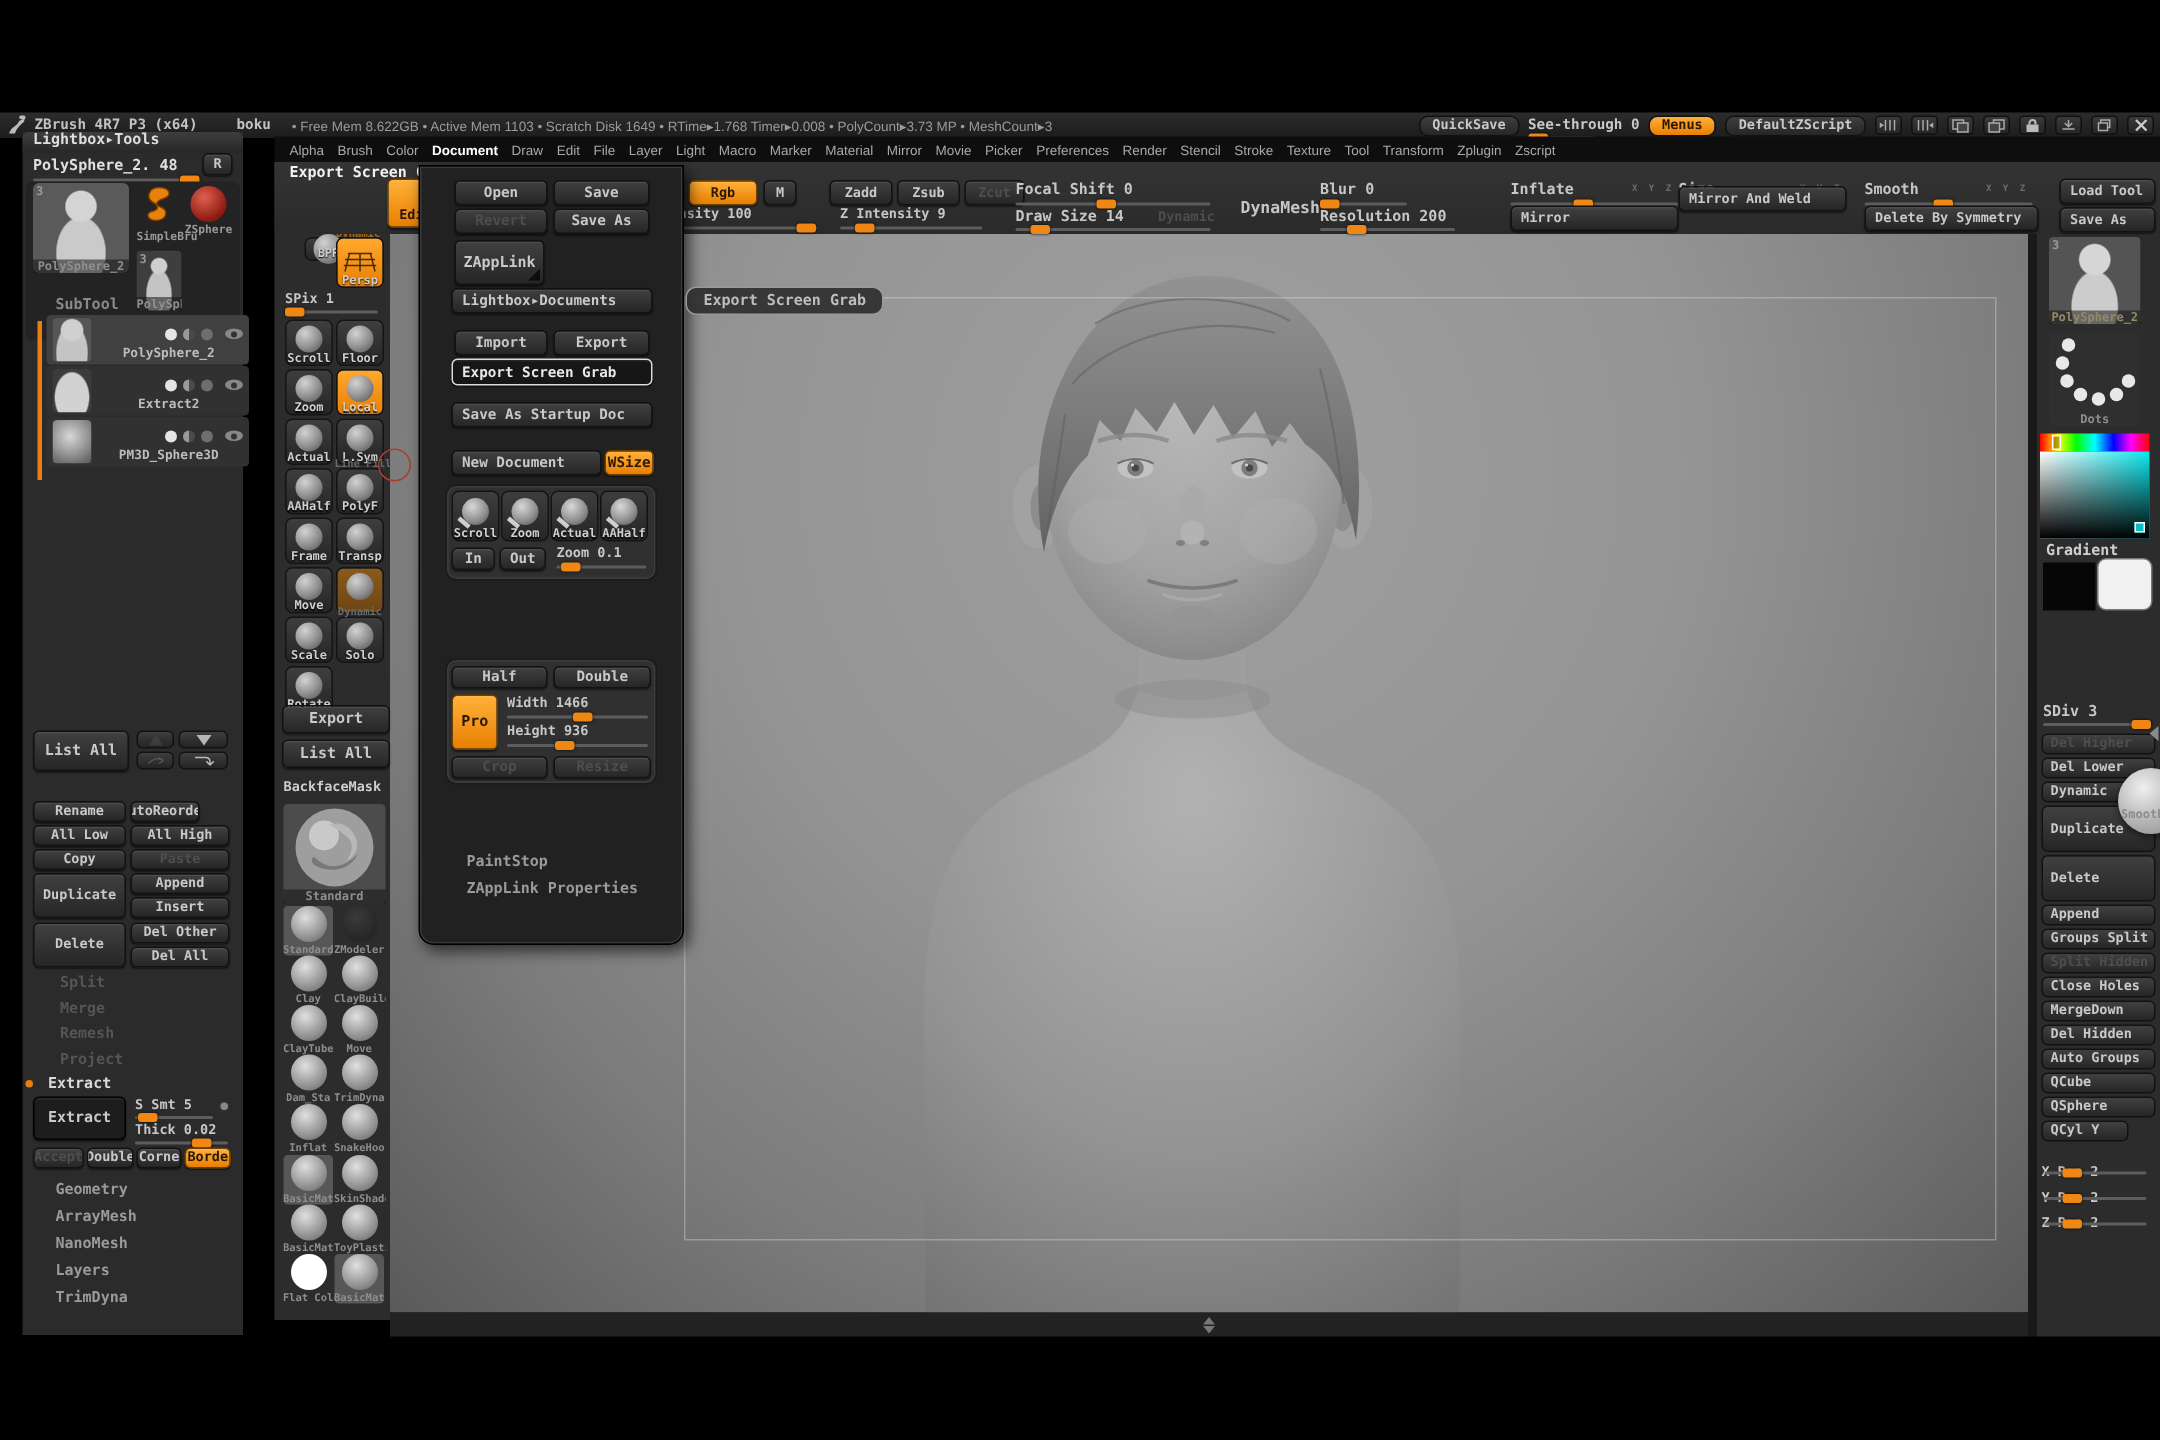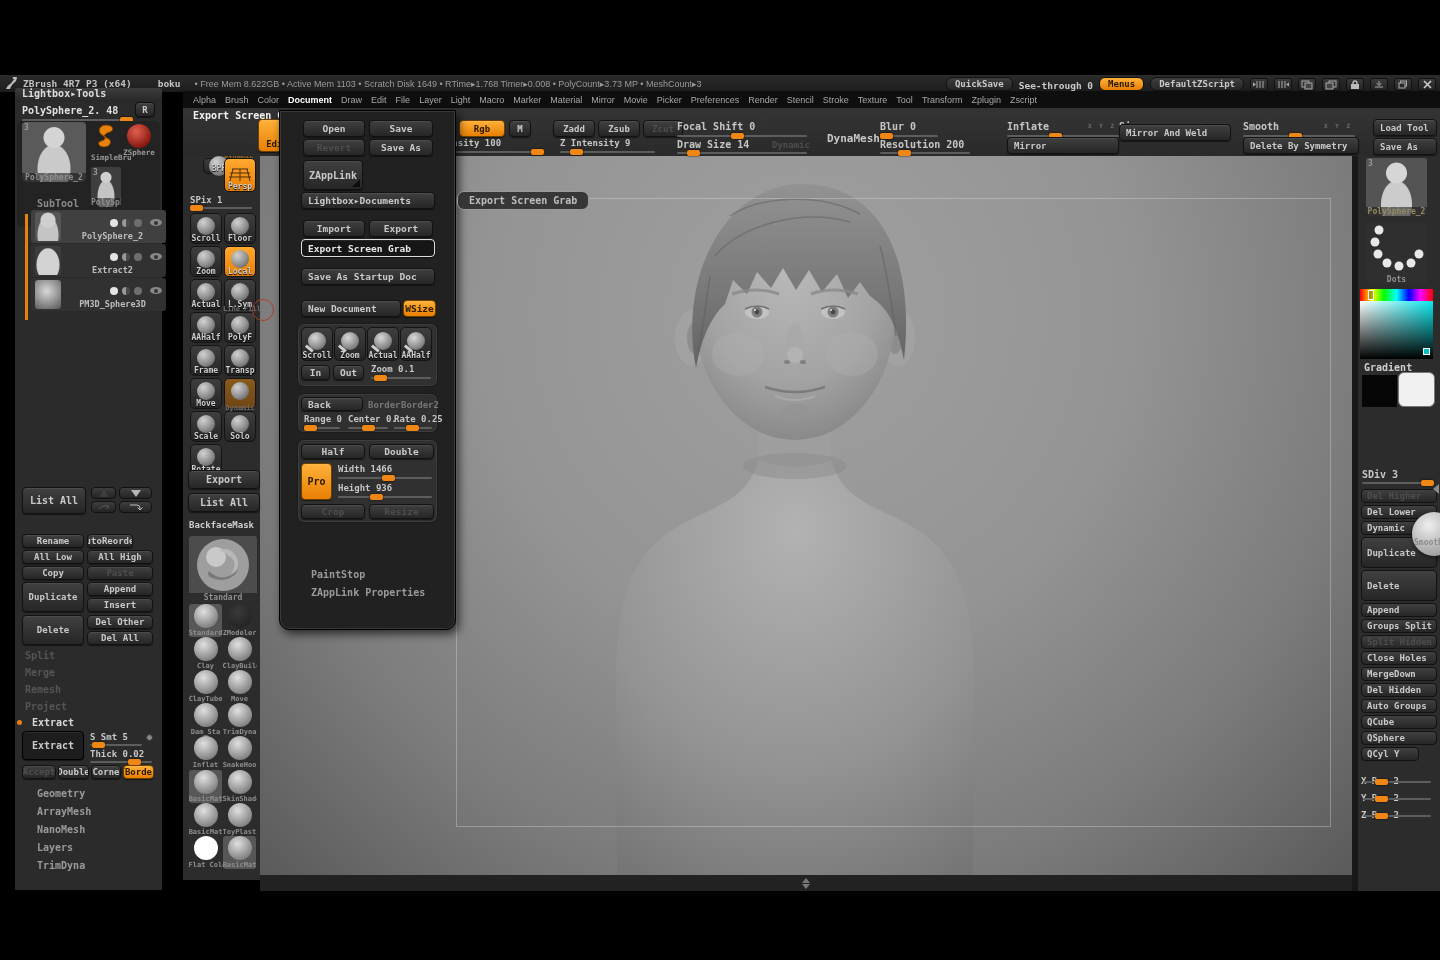--- a/index.html
+++ b/index.html
@@ -18,21 +18,21 @@
   .track{position:absolute;height:2px;background:#5d5d5d;border-radius:1px}
   .track i{position:absolute;top:-2px;width:13px;height:6px;background:#f08613;border-radius:2px;box-shadow:0 0 2px #000}
   .xyz{position:absolute;color:#6e6e6e;font:bold 6px "DejaVu Sans Mono",monospace;letter-spacing:2px}
   .grp{position:absolute;background:#303030;border:1px solid #1a1a1a;border-radius:7px;box-shadow:inset 0 0 0 1px #3d3d3d}
   .sph{width:20px;height:20px;border-radius:50%;background:radial-gradient(circle at 35% 30%,#d2d2d2,#8e8e8e 55%,#4c4c4c)}
   .badge{position:absolute;left:2px;top:1px;color:#9a9a9a;font:bold 8px "DejaVu Sans Mono",monospace;z-index:2}
   .thumblabel{position:absolute;left:0;right:0;bottom:0;background:rgba(20,20,20,.55);color:#8f8f8f;font:bold 8px "DejaVu Sans Mono",monospace;text-align:center;overflow:hidden;white-space:nowrap}
   
   .titlebar{position:absolute;left:0;top:75px;width:1440px;height:17px;background:linear-gradient(#2c2c2c,#1c1c1c);display:flex;align-items:center;color:#c2c2c2;font:bold 9.5px "DejaVu Sans Mono",monospace}
   .titlebar .stats{color:#9a9a9a;font:9px "Liberation Sans",sans-serif;margin-left:14px}
-  .tb-right{position:absolute;right:4px;top:1px;height:15px;display:flex;align-items:flex-end;gap:6px}
+  .tb-right{position:absolute;right:4px;top:1px;height:15px;display:flex;align-items:center;gap:6px}
   .tb-btn{background:linear-gradient(#3e3e3e,#262626);border:1px solid #111;border-radius:6px;color:#c9c9c9;font:bold 9px "DejaVu Sans Mono",monospace;padding:1px 8px}
   .tb-btn.org{background:linear-gradient(#ffb13a,#e87f02);color:#2a1804}
   .tb-ico{display:flex;align-items:center;justify-content:center;width:18px;height:13px;background:linear-gradient(#3a3a3a,#242424);border:1px solid #111;border-radius:3px}
   
   .menubar{position:absolute;left:183px;top:91px;width:1257px;height:17px;background:#0e0e0e;display:flex;align-items:center;gap:9px;padding-left:10px}
   .menubar span{color:#a8a8a8;font:9px "Liberation Sans",sans-serif}
   .menubar span.on{color:#fff;font-weight:bold}
   
   .shelf{position:absolute;left:183px;top:108px;width:1257px;height:48px;background:linear-gradient(#343434,#2a2a2a);z-index:3}
   .action-title{position:absolute;left:10px;top:2px;color:#f2f2f2;font:bold 10px "DejaVu Sans Mono",monospace}
@@ -387,21 +387,21 @@
     <div class="b cen" style="left:7px;top:462px;width:62px;height:14px">All Low</div>
     <div class="b cen" style="left:72px;top:462px;width:66px;height:14px">All High</div>
     <div class="b cen" style="left:7px;top:478px;width:62px;height:14px">Copy</div>
     <div class="b cen dim" style="left:72px;top:478px;width:66px;height:14px">Paste</div>
     <div class="b cen" style="left:7px;top:494px;width:62px;height:30px">Duplicate</div>
     <div class="b cen" style="left:72px;top:494px;width:66px;height:14px">Append</div>
     <div class="b cen" style="left:72px;top:510px;width:66px;height:14px">Insert</div>
     <div class="b cen" style="left:7px;top:527px;width:62px;height:30px">Delete</div>
     <div class="b cen" style="left:72px;top:527px;width:66px;height:14px">Del Other</div>
     <div class="b cen" style="left:72px;top:543px;width:66px;height:14px">Del All</div>
-    <div class="abs" style="left:10px;top:562px">
+    <div class="abs" style="left:25px;top:562px">
 
     <div style="height:17px;color:#555;font:bold 10px 'DejaVu Sans Mono',monospace">Split</div>
         <div style="height:17px;color:#555;font:bold 10px 'DejaVu Sans Mono',monospace">Merge</div>
         <div style="height:17px;color:#555;font:bold 10px 'DejaVu Sans Mono',monospace">Remesh</div>
         <div style="height:17px;color:#555;font:bold 10px 'DejaVu Sans Mono',monospace">Project</div>
       </div>
     <div class="abs" style="left:2px;top:632px;width:5px;height:5px;border-radius:50%;background:#e87f10"></div>
     <div class="lbl big" style="left:17px;top:629px;color:#d8d8d8">Extract</div>
     <div class="b cen" style="left:7px;top:643px;width:62px;height:29px;font-size:10px;border-color:#000;background:#1d1d1d">Extract</div>
     <div class="lbl" style="left:75px;top:644px">S Smt 5</div>
@@ -761,37 +761,20 @@
             <div class="cl">AAHalf</div>
           </div>
         </div>
       <div class="b cen" style="left:3px;top:41px;width:29px;height:15px">In</div>
       <div class="b cen" style="left:35px;top:41px;width:31px;height:15px">Out</div>
       <div class="lbl" style="left:73px;top:40px">Zoom 0.1</div>
       <div class="track" style="left:73px;top:53px;width:60px">
           <i style="left:3px"></i>
         </div>
     </div>
-    <div class="grp" style="left:17px;top:282px;width:141px;height:40px">
-      <div class="b" style="left:3px;top:3px;width:62px;height:14px">Back</div>
-      <div class="lbl dim" style="left:70px;top:6px;color:#777">Border</div>
-      <div class="lbl dim" style="left:103px;top:6px;color:#777">Border2</div>
-      <div class="lbl" style="left:6px;top:20px">Range 0</div>
-      <div class="lbl" style="left:50px;top:20px">Center 0.</div>
-      <div class="lbl" style="left:96px;top:20px">Rate 0.25</div>
-      <div class="track" style="left:6px;top:33px;width:36px">
-          <i style="left:0"></i>
-        </div>
-      <div class="track" style="left:50px;top:33px;width:40px">
-          <i style="left:14px"></i>
-        </div>
-      <div class="track" style="left:96px;top:33px;width:38px">
-          <i style="left:12px"></i>
-        </div>
-    </div>
     <div class="grp" style="left:17px;top:328px;width:141px;height:84px">
       <div class="b cen" style="left:3px;top:4px;width:64px;height:15px">Half</div>
       <div class="b cen" style="left:71px;top:4px;width:65px;height:15px">Double</div>
       <div class="b org cen" style="left:3px;top:23px;width:31px;height:37px;font-size:10px">Pro</div>
       <div class="lbl" style="left:40px;top:24px">Width 1466</div>
       <div class="track" style="left:40px;top:37px;width:94px">
           <i style="left:44px"></i>
         </div>
       <div class="lbl" style="left:40px;top:43px">Height 936</div>
       <div class="track" style="left:40px;top:56px;width:94px">

